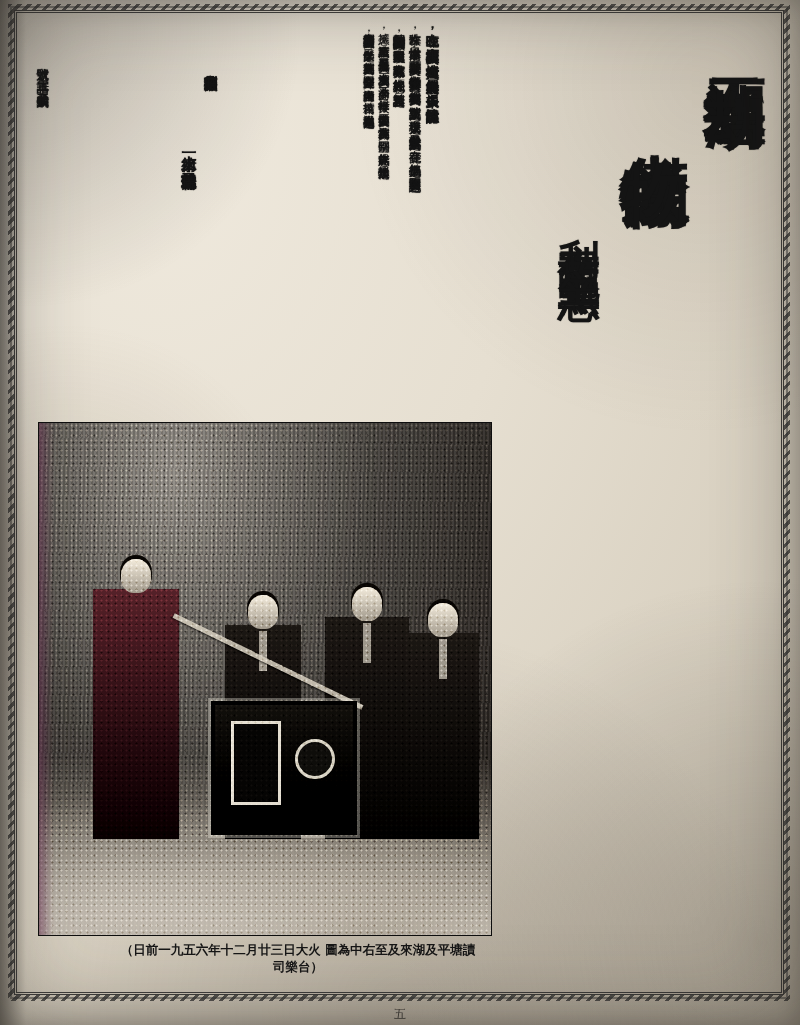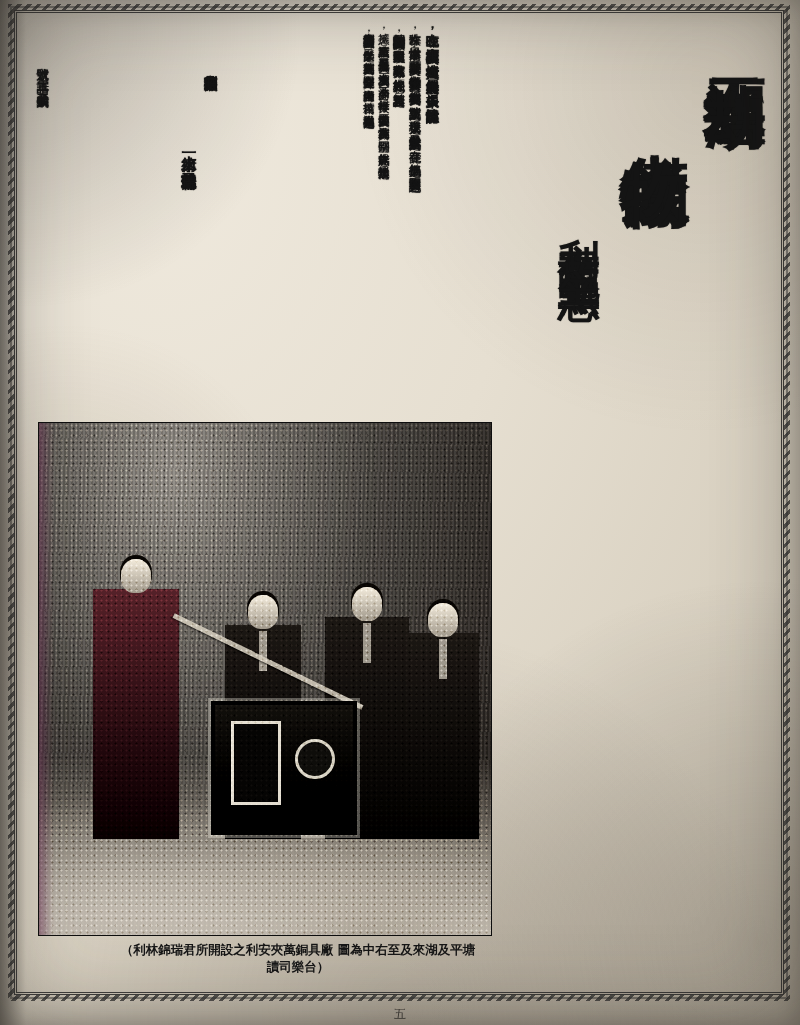--- a/index.html
+++ b/index.html
@@ -259,19 +259,19 @@
         <div class="head"></div>
         <div class="tie"></div>
       </div>
 
       <div class="pole"></div>
       <div class="safe"></div>
       <div class="dither"></div>
       <div class="scratch"></div>
     </div>
 
-    <div class="caption">（利林錦瑞君所開設之利安夾萬銅具廠
+    <div class="caption">（日前一九五六年十二月廿三日大火
 圖為中右至及來湖及平塘讀司樂台）</div>
   </div>
 
   <div class="page-no">五</div>
   <div class="vignette"></div>
 </div>
 
 </body></html>

